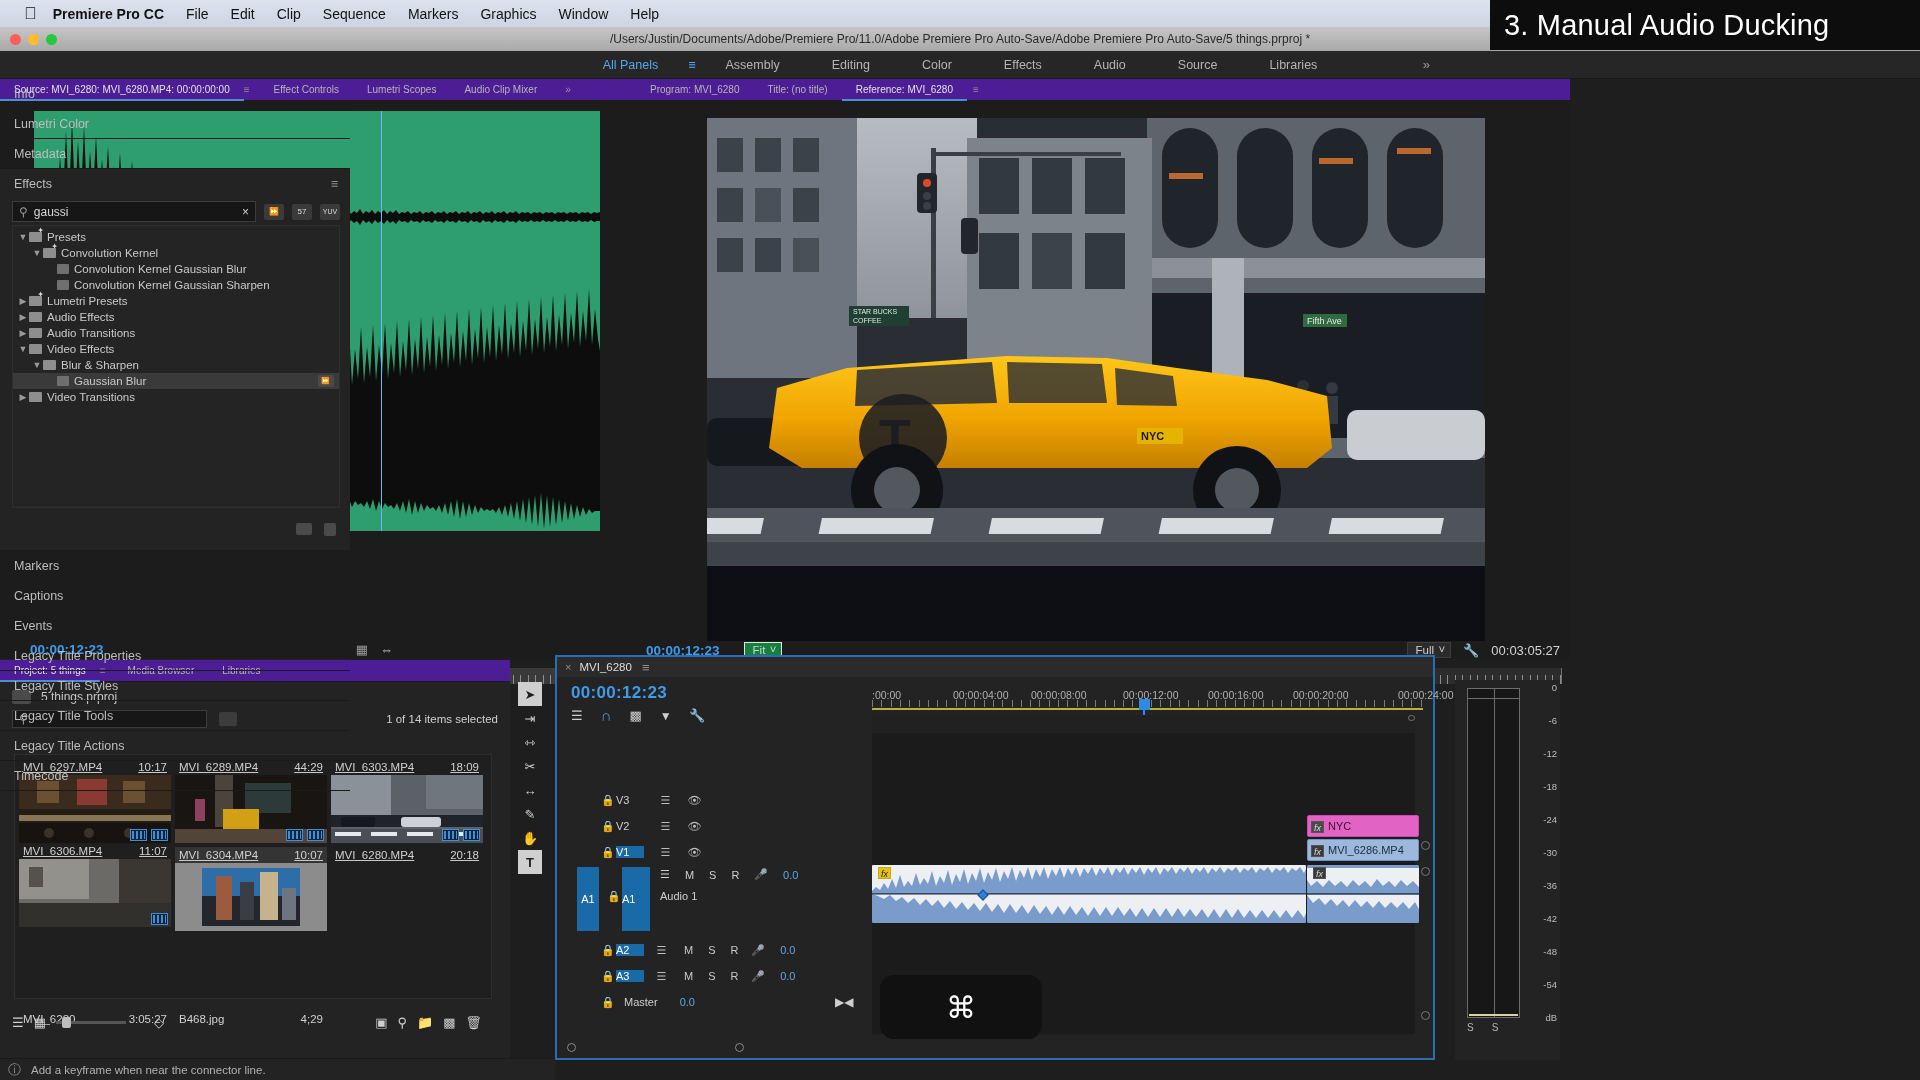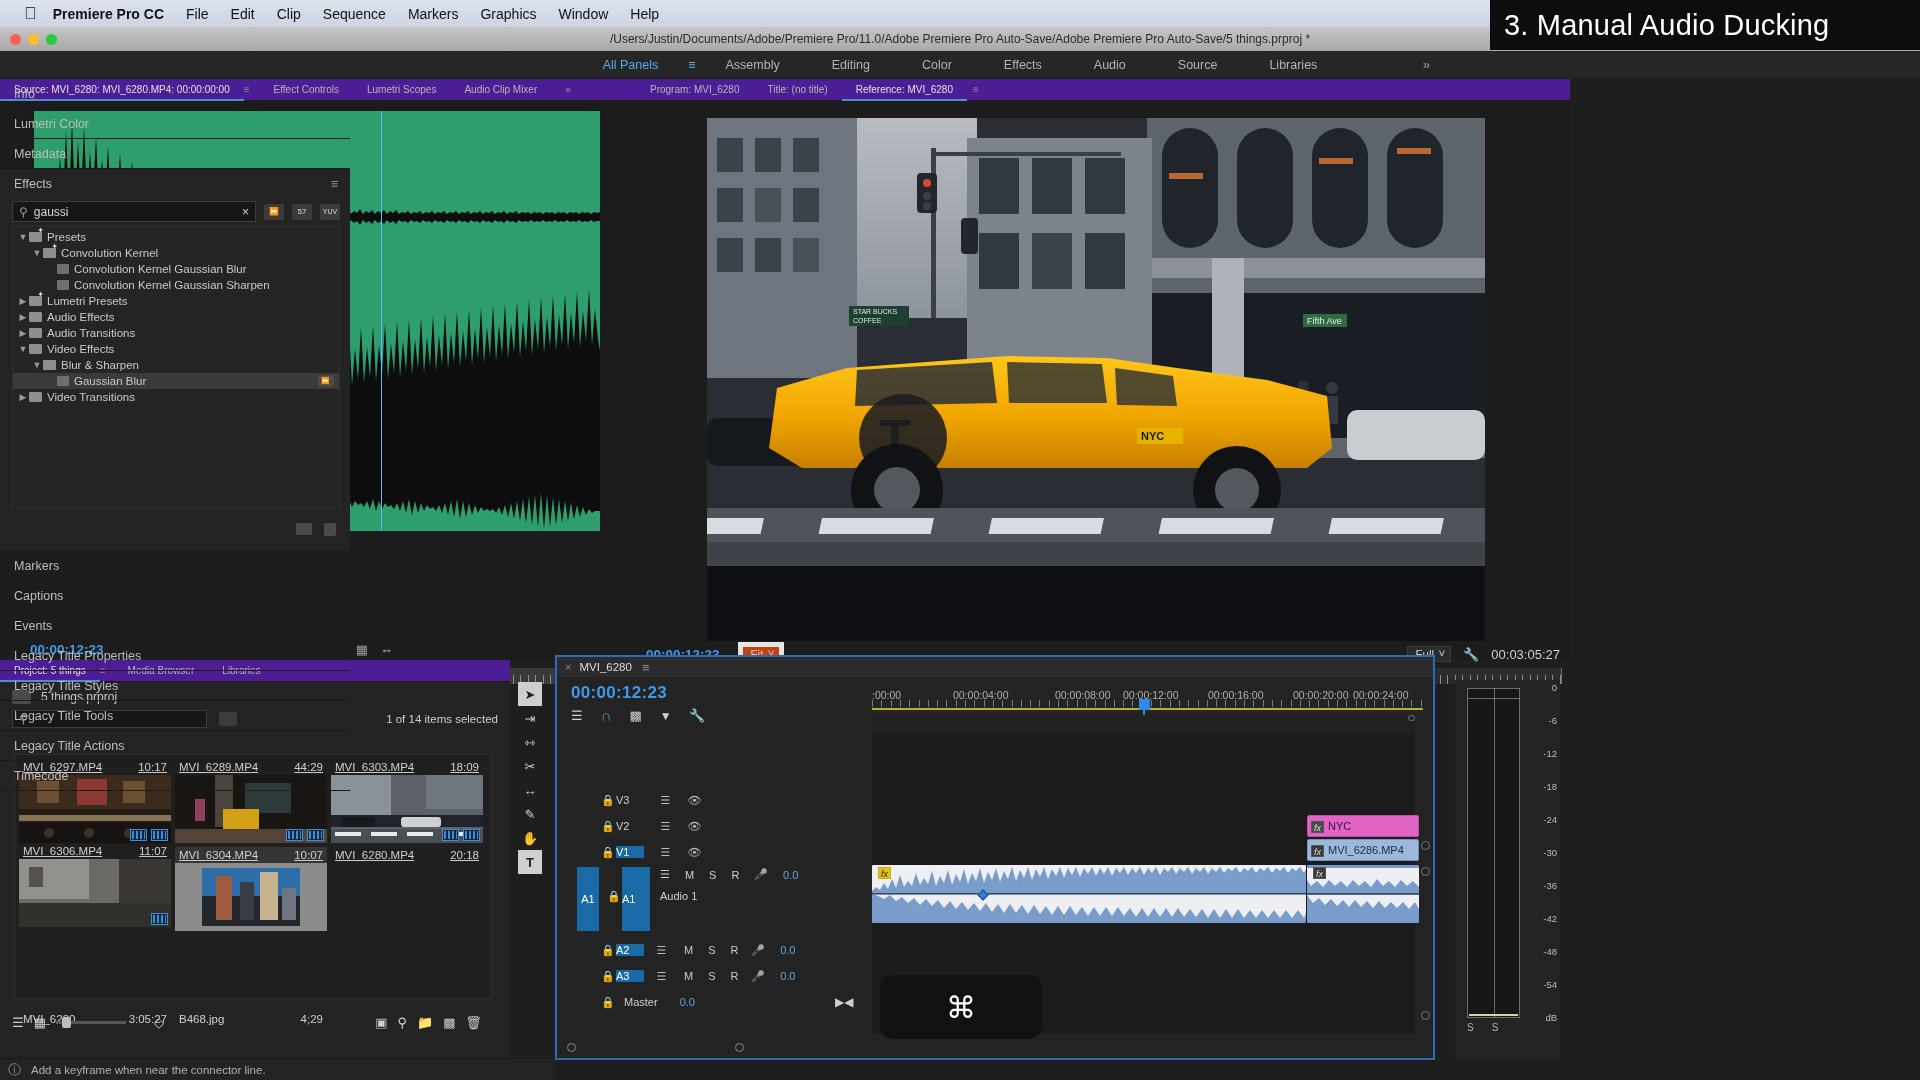--- a/index.html
+++ b/index.html
@@ -345,21 +345,21 @@
       <rect x="200" y="400" width="112" height="16" fill="#d8dce1" transform="skewX(-12)"></rect>
       <rect x="370" y="400" width="112" height="16" fill="#d8dce1" transform="skewX(-12)"></rect>
       <rect x="540" y="400" width="112" height="16" fill="#d8dce1" transform="skewX(-12)"></rect>
       <rect x="710" y="400" width="112" height="16" fill="#d8dce1" transform="skewX(-12)"></rect>
       <rect x="0" y="424" width="778" height="24" fill="#3e434a"></rect>
     </svg>
   </div>
 
   <div style="position:absolute; left:10px; right:10px; top:563px; display:flex; align-items:center;">
     <span class="mon-footer-time">00:00:12:23</span>
-    <span style="margin-left:18px; background:#c2410c; border:5px solid #e5e5e5; padding:1px 16px 1px 8px;
+    <span style="margin-left:24px; background:#15803d; border:1px solid #e5e5e5; padding:1px 16px 1px 8px;
                  font-size:11.5px; position:relative; color:#cfcfcf">
       <span>Fit</span>
       <span style="position:absolute;right:5px;top:0">˅</span>
     </span>
     <span style="flex:1"></span>
     <span style="background:#2b2b2b; border:1px solid #3d3d3d; padding:1px 16px 1px 8px;
                  font-size:11.5px; position:relative; color:#cfcfcf; margin-right:12px">
       <span>Full</span>
       <span style="position:absolute;right:5px;top:0">˅</span>
     </span>
@@ -582,25 +582,25 @@
     <span style="color:#cfcfcf;font-size:13px">☰</span>
     <span style="color:#4f9fe0;font-size:15px">∩</span>
     <span style="color:#cfcfcf;font-size:13px">▩</span>
     <span style="color:#cfcfcf;font-size:12px">▼</span>
     <span style="color:#cfcfcf;font-size:13px">🔧</span>
   </div>
 
   <div class="tl-ruler">
     <span class="lbl" style="left:0">:00:00</span>
     <span class="lbl" style="left:81px">00:00:04:00</span>
-    <span class="lbl" style="left:183px">00:00:08:00</span>
+    <span class="lbl" style="left:159px">00:00:08:00</span>
     <span class="lbl" style="left:251px">00:00:12:00</span>
     <span class="lbl" style="left:336px">00:00:16:00</span>
     <span class="lbl" style="left:421px">00:00:20:00</span>
-    <span class="lbl" style="left:481px">00:00:24:00</span>
+    <span class="lbl" style="left:526px">00:00:24:00</span>
     <div class="tk"></div>
     <div class="yellow"></div>
   </div>
 
   <div style="position:absolute; left:582px; top:42px; width:11px; height:11px; background:#2d8ae5;"></div>
   <div style="position:absolute; left:586px; top:53px; width:1.5px; height:305px; background:#2d8ae5;"></div>
 
   <div style="position:absolute; left:0; top:130px; width:876px;">
 
     <div class="track-row" style="padding-left:44px">

